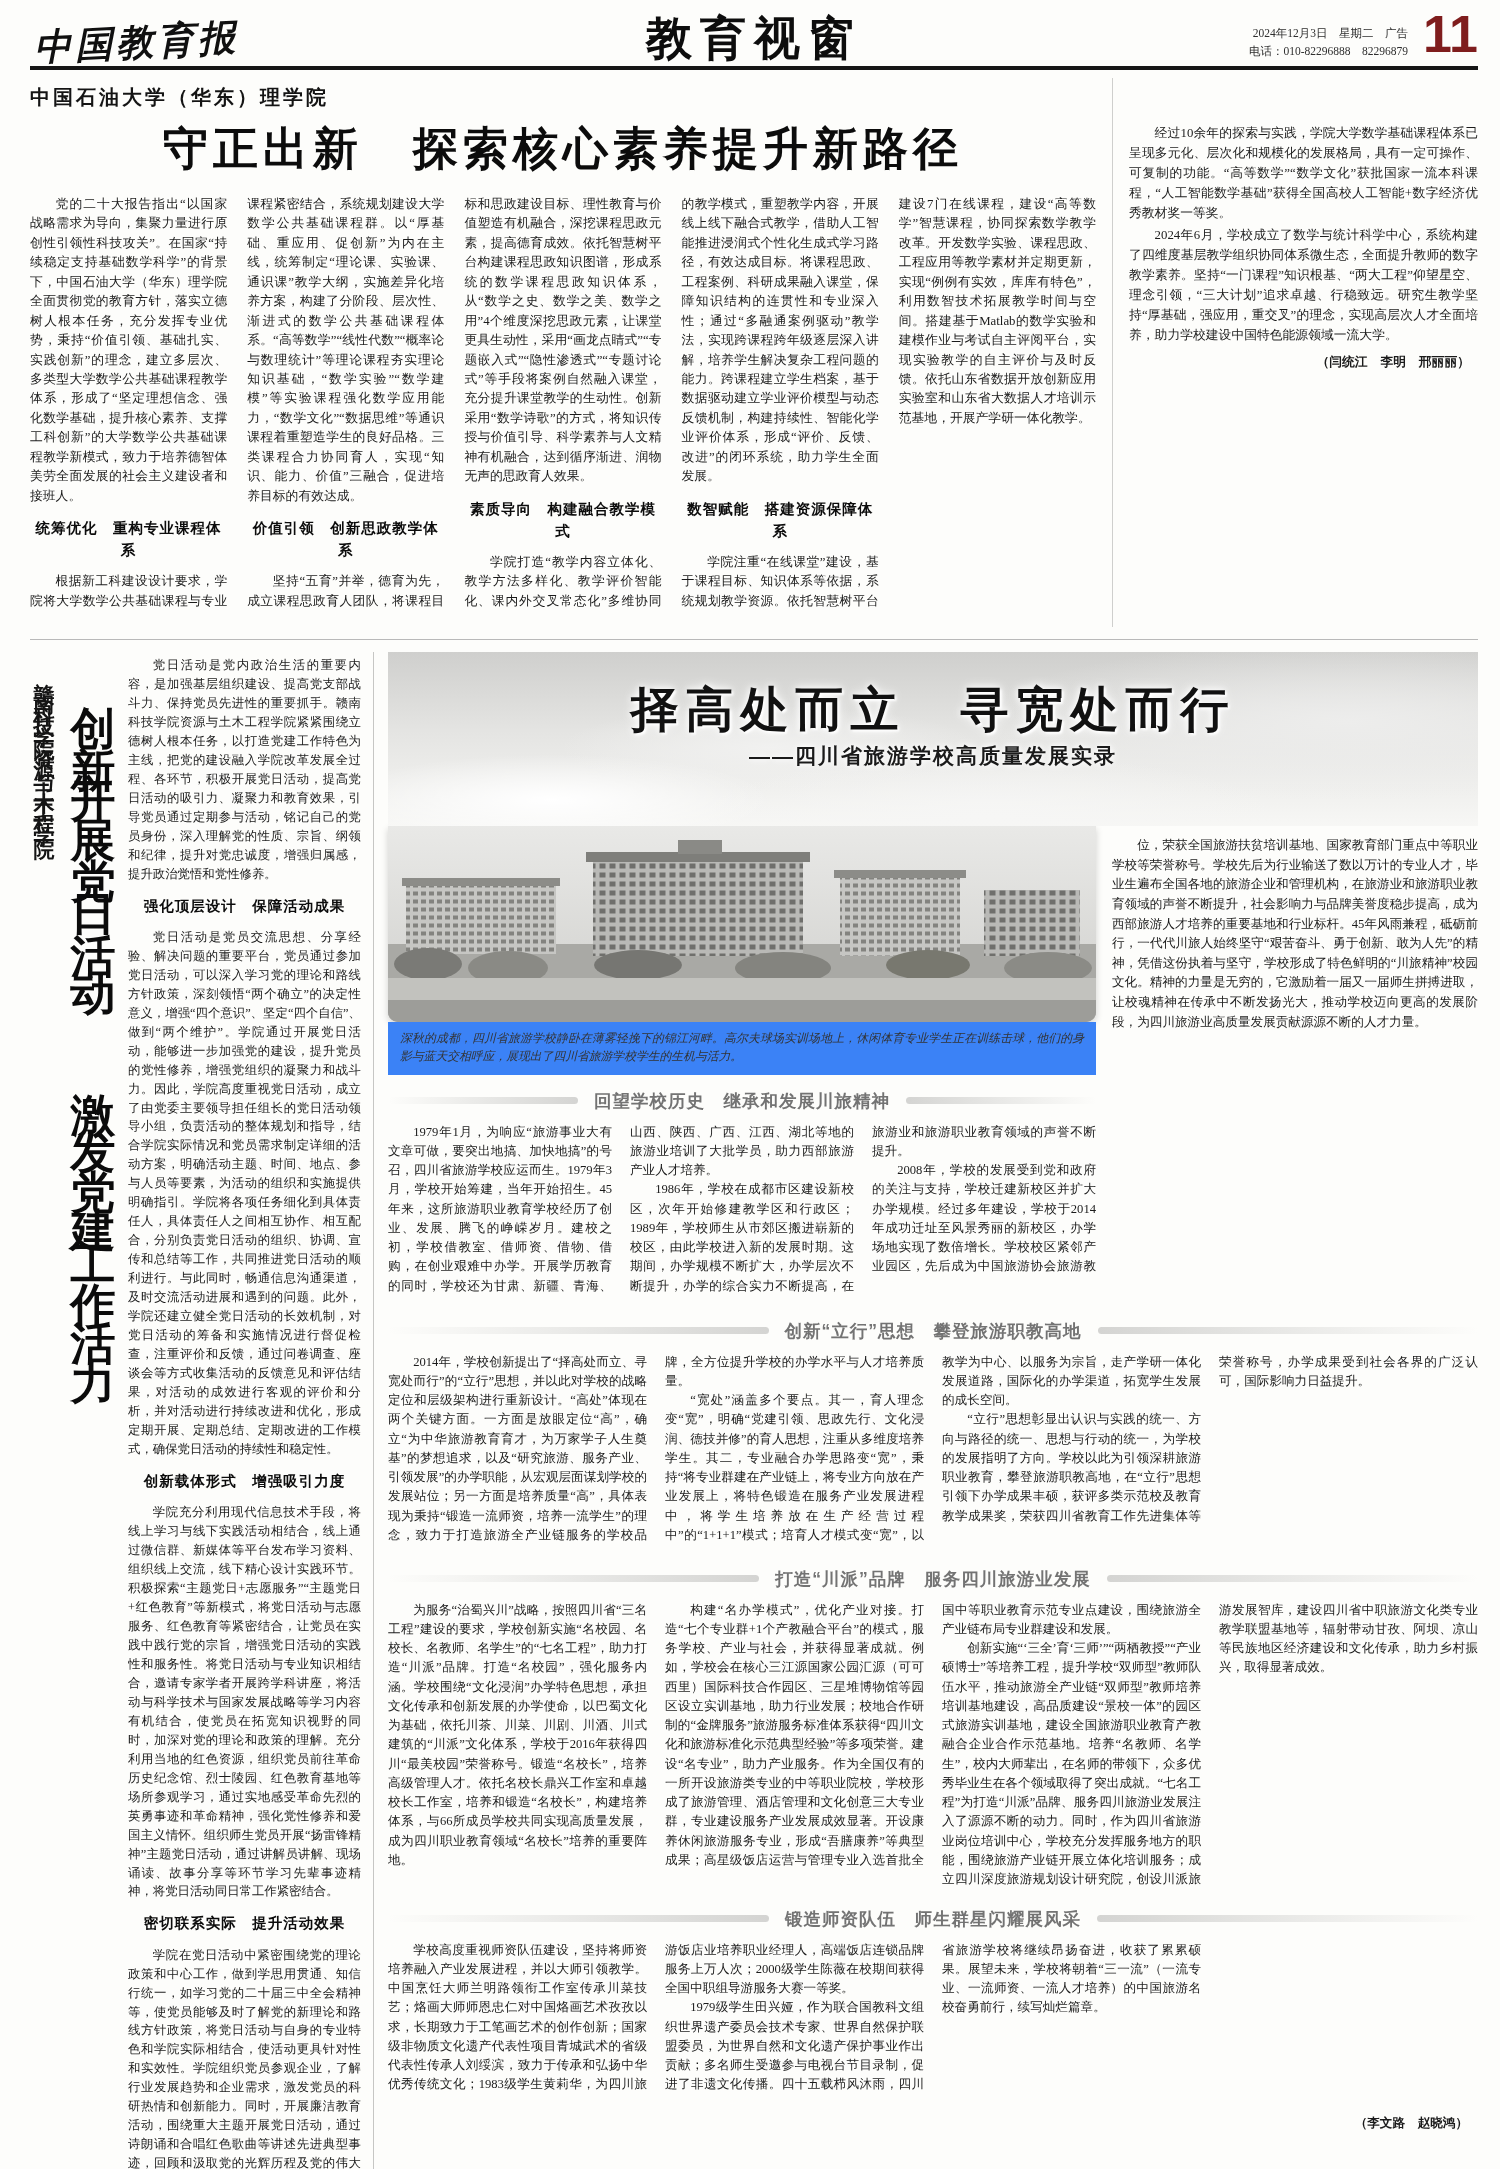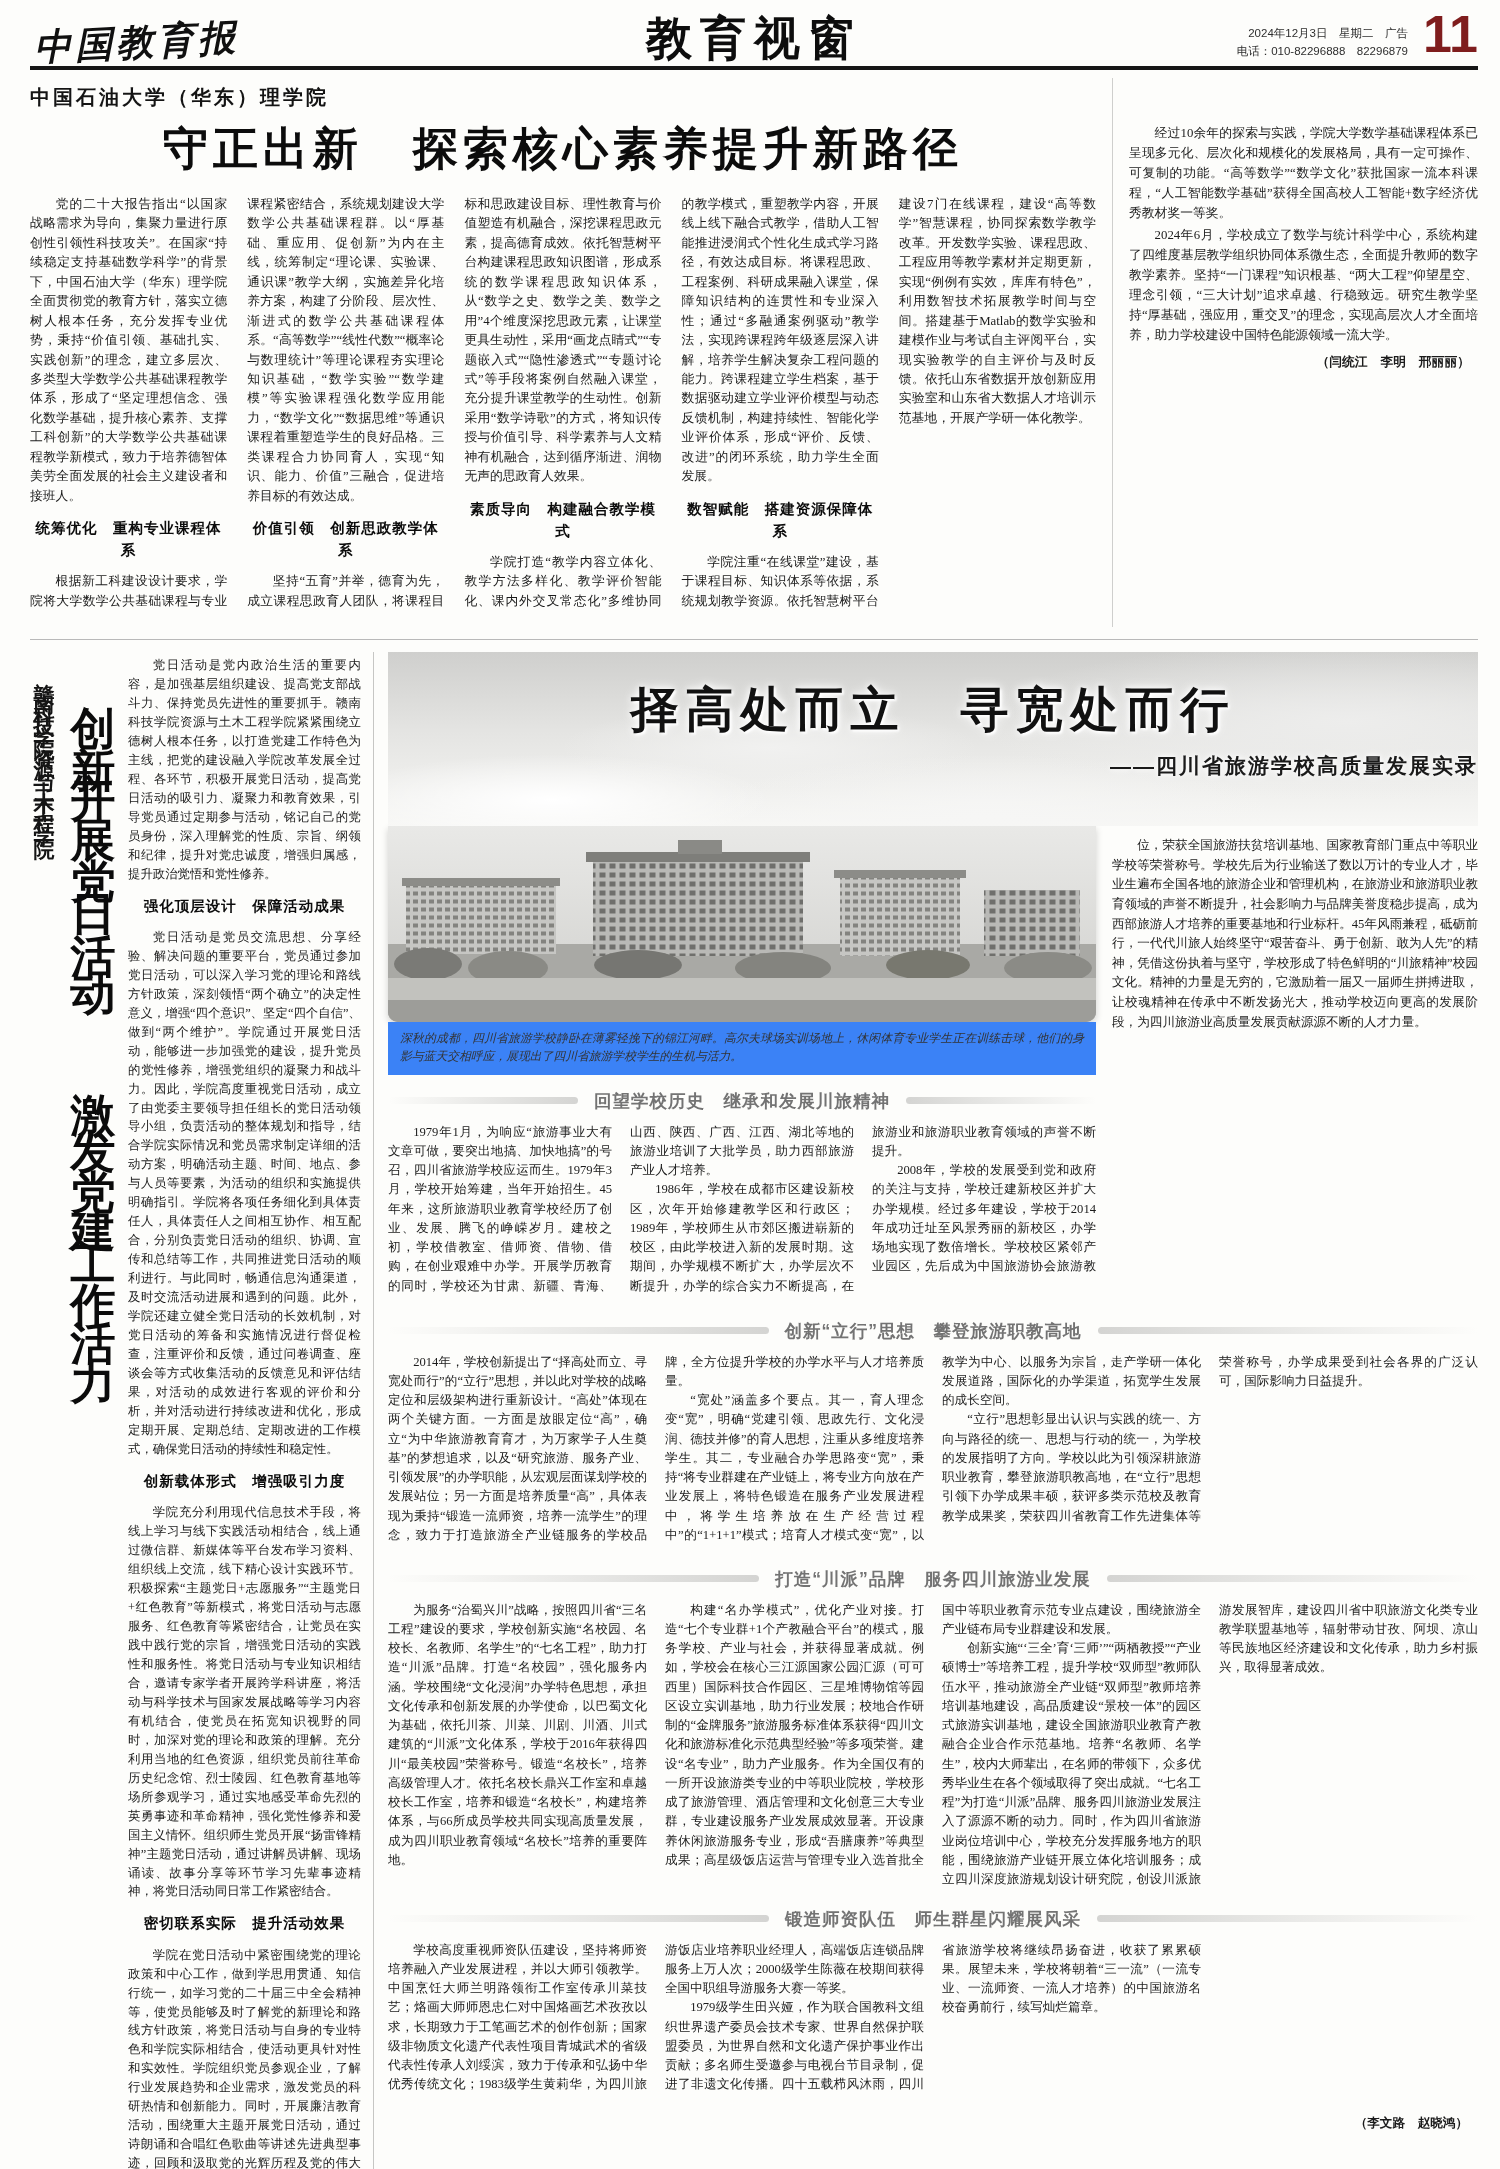--- a/index.html
+++ b/index.html
@@ -15,21 +15,21 @@
     position:absolute; left:4px; top:12px; font-size:37px; font-weight:700;
     font-style:italic; letter-spacing:4px; transform:rotate(-3deg);
     font-family:"Liberation Serif",serif; color:#101010;
   }
   .section-title {
     position:absolute; left:50%; top:2px; transform:translateX(-50%);
     font-family:"Liberation Sans","DejaVu Sans",sans-serif;
     font-size:46px; font-weight:900; letter-spacing:8px; color:#0d0d0d;
   }
   .mast-right { position:absolute; right:70px; top:18px; text-align:right;
-    font-family:Liberation Sans, sans-serif; font-size:11.5px; color:#2e2e2e; line-height:1.6; }
+    font-family:Liberation Serif, serif; font-size:11.5px; color:#2e2e2e; line-height:1.6; }
   .page-num { position:absolute; right:0; top:2px; font-family:"Liberation Sans",sans-serif;
     font-size:52px; font-weight:700; color:#7f1d1d; line-height:1; }
   
   .top-section { display:flex; gap:16px; border-bottom:1px solid #b9b9b9; padding:8px 0 12px; }
   .top-main { width:1066px; }
   .kicker { text-align:left; font-family:"Liberation Sans",sans-serif;
     font-weight:600; font-size:20px; letter-spacing:3px; margin-top:6px; color:#141414;}
   .top-headline { text-align:center; font-size:45px; font-weight:800; letter-spacing:5px;
     margin:8px 0 16px; color:#0c0c0c; }
   .top-body { column-count:5; column-gap:20px; column-fill:auto; height:432px; overflow:hidden;
@@ -57,23 +57,23 @@
   .cloud-box { height:174px; position:relative; overflow:hidden;
     background:
       radial-gradient(ellipse 340px 70px at 15% 85%, #ffffff 0%, rgba(255,255,255,0) 65%),
       radial-gradient(ellipse 420px 90px at 55% 95%, #f6f6f5 0%, rgba(246,246,245,0) 70%),
       radial-gradient(ellipse 520px 110px at 88% 40%, #ededec 0%, rgba(237,237,236,0) 72%),
       radial-gradient(ellipse 300px 60px at 35% 55%, #f1f1f0 0%, rgba(241,241,240,0) 70%),
       linear-gradient(180deg,#cfcfcd 0%, #e4e4e2 45%, #f7f7f5 100%);
     text-align:center; }
   .mid-headline { margin-top:26px; font-size:48px; font-weight:800; letter-spacing:7px; color:#111;
     text-shadow:0 0 6px #fff,0 0 12px #fff,2px 2px 2px rgba(255,255,255,.9); }
-  .mid-subtitle { margin-top:10px; font-family:"Liberation Sans",sans-serif; font-size:21px;
+  .mid-subtitle { font-family:"Liberation Sans",sans-serif; font-size:21px;
     font-weight:700; letter-spacing:2px; color:#1a1a1a;
-    text-shadow:0 0 5px #fff,0 0 10px #fff;text-align:right; }
+    text-shadow:0 0 5px #fff,0 0 10px #fff; }
   .mid-top { display:flex; gap:16px; }
   .mid-top-left { flex:0 0 708px; }
   .photo-wrap { box-shadow:0 3px 7px rgba(0,0,0,.18); border-radius:0 0 10px 10px; overflow:hidden; }
   .photo-wrap svg { display:block; width:100%; height:196px; }
   .caption { background:#3b82f6; font-size:11.8px; color:#333; line-height:1.55;
     text-align:justify; padding:7px 12px 9px;font-style:italic; }
   .mid-side { flex:1; padding-top:10px; font-size:12.6px; line-height:1.56; text-align:justify;
     overflow:hidden; }
   .mid-side p { text-indent:2em; }
   .sec-head { display:flex; align-items:center; gap:16px; margin:14px 0 10px; }

